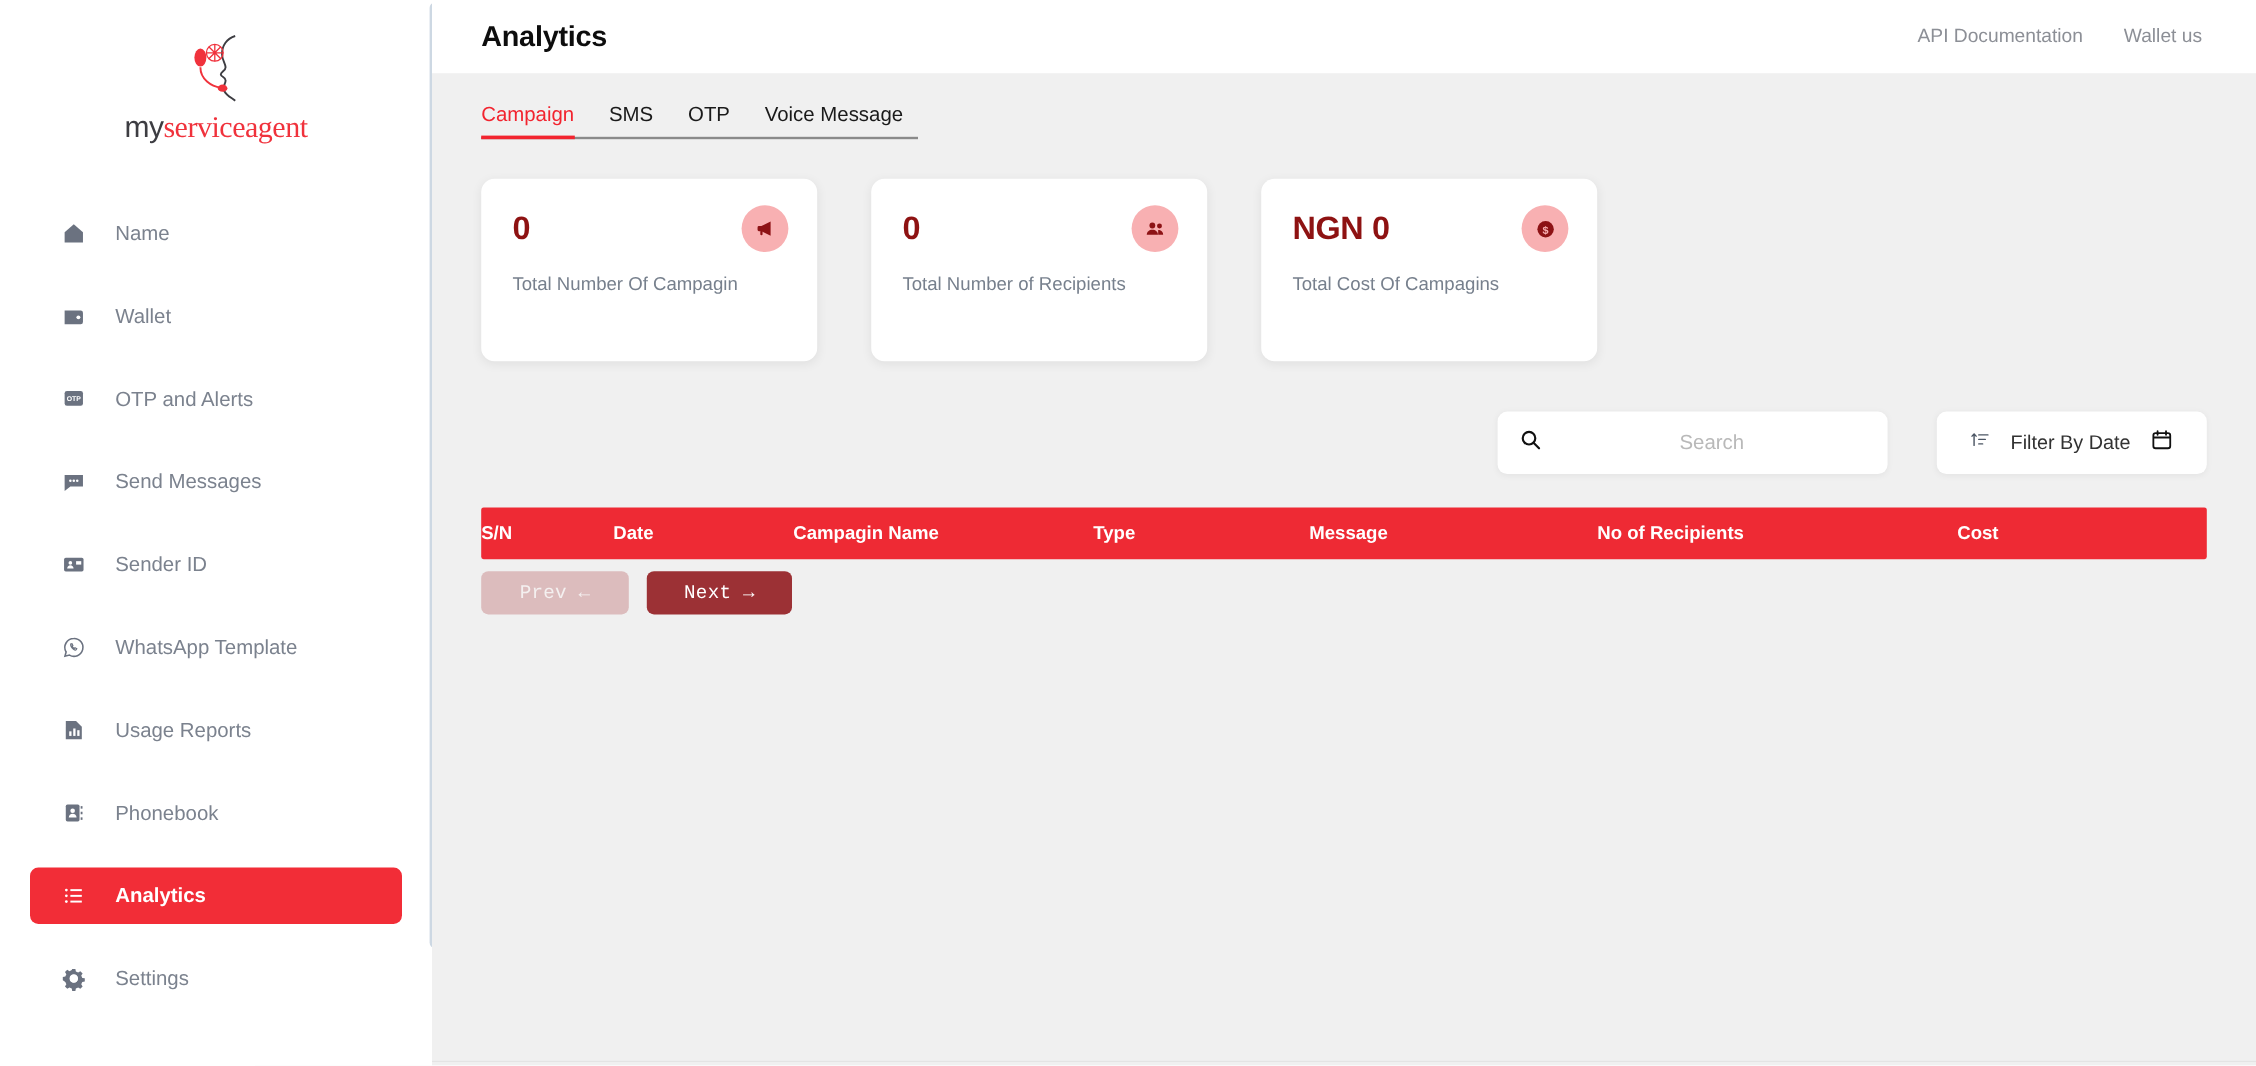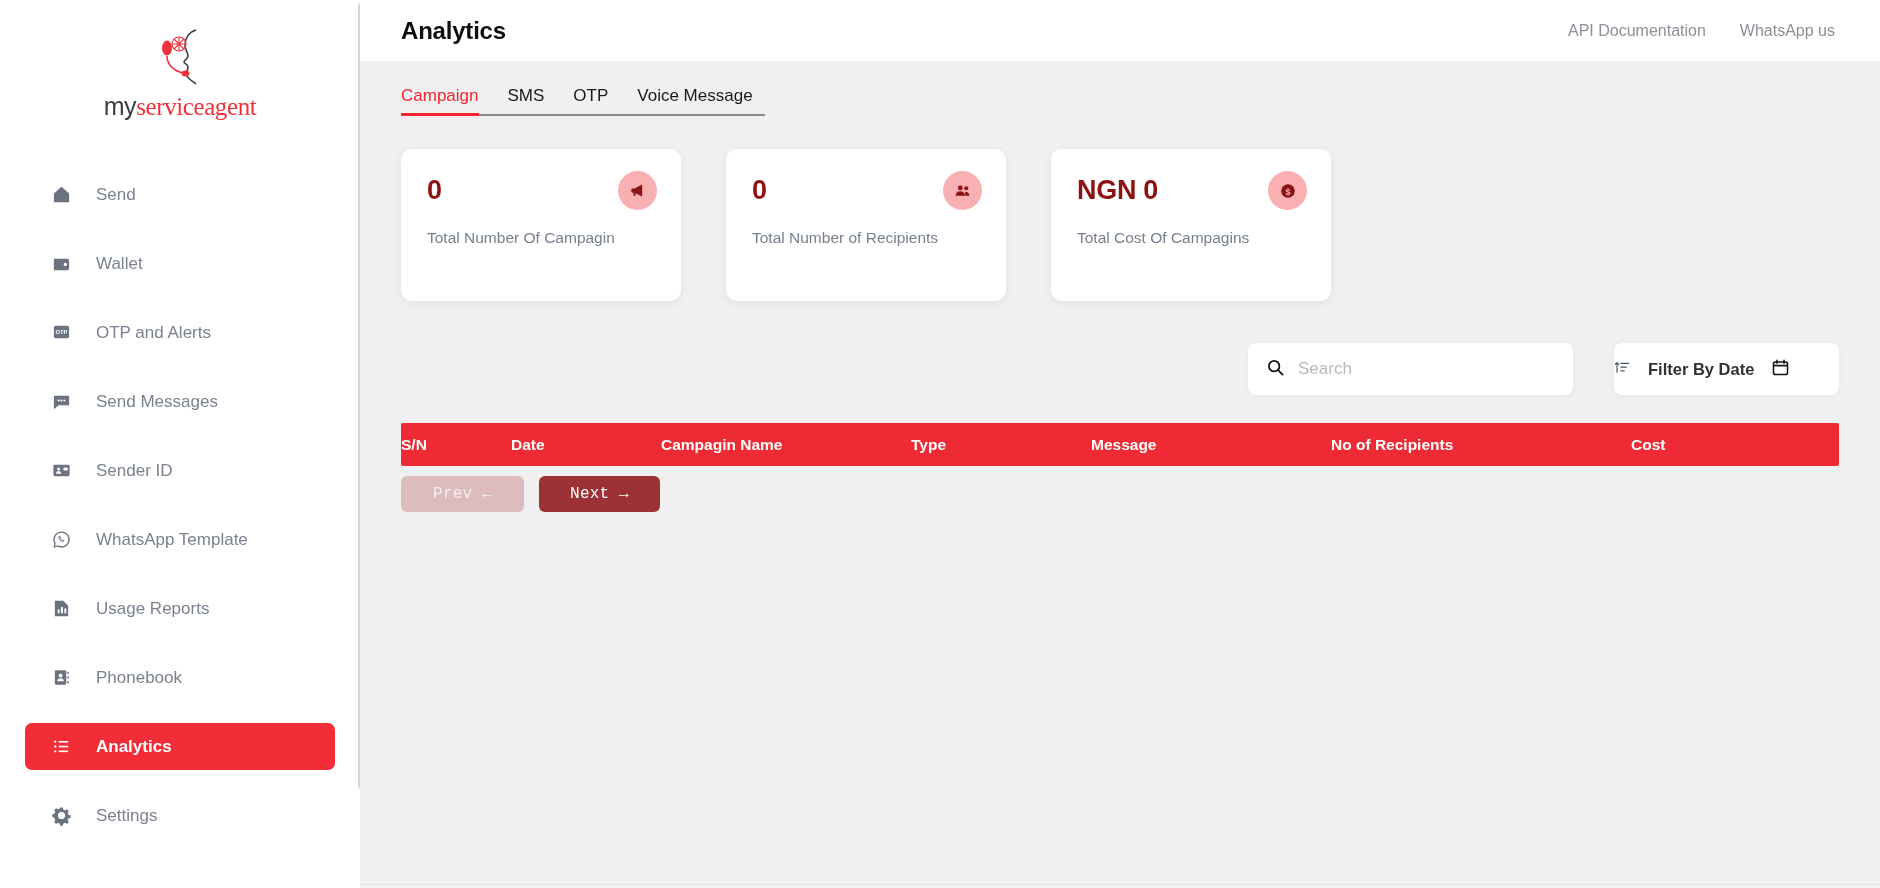--- a/index.html
+++ b/index.html
@@ -109,28 +109,28 @@
   }
   .searchbox {
     width: 325px; height: 52px; background: #ffffff;
     border-radius: 8px; display: flex; align-items: center;
     padding: 0 18px; box-shadow: 0 1px 5px rgba(0,0,0,0.05);
   }
   .search-input {
     border: 0; outline: 0; flex: 1; margin-left: 13px;
     font-size: 17px; color: #ef4444; background: transparent;
     font-family: "Liberation Sans", sans-serif;
+    text-align: center;
   }
   .search-input::placeholder { color: #b9b9b9; }
   .filterbtn {
     width: 225px; height: 52px; background: #ffffff;
     border-radius: 8px; display: flex; align-items: center;
-    justify-content: flex-start; gap: 17px; cursor: pointer;
+    justify-content: center; gap: 17px; cursor: pointer;
     box-shadow: 0 1px 5px rgba(0,0,0,0.05);
-    font-weight: bold;
   }
   .filter-label { font-size: 16.5px; color: #323232; white-space: nowrap; }
 
   
   .table-wrap { margin-top: 28px; }
   .thead {
     background: #ee2a34; height: 43px; border-radius: 2px;
     display: flex; align-items: center;
   }
   .th {
@@ -180,21 +180,21 @@
     </div>
 
     <nav class="nav">
 
       <div class="nav-item">
         <span class="nav-ico">
           <svg viewBox="0 0 22 22" width="21" height="21" fill="currentColor">
             <path d="M11 3 L3 10 v9 h16 v-9 Z"></path>
           </svg>
         </span>
-        <span class="nav-label">Send</span>
+        <span class="nav-label">Name</span>
       </div>
 
       <div class="nav-item">
         <span class="nav-ico">
           <svg viewBox="0 0 22 22" width="21" height="21" fill="currentColor">
             <path d="M3 6 h14 a2 2 0 0 1 2 2 v8 a2 2 0 0 1-2 2 H3 Z"></path>
             <circle cx="15" cy="12" r="1.7" fill="#ffffff"></circle>
           </svg>
         </span>
         <span class="nav-label">Wallet</span>
@@ -299,21 +299,21 @@
     <div class="side-scroll-track"></div>
     <div class="side-scrollbar"></div>
   </aside>
 
   <section class="main">
 
     <header class="topbar">
       <h1 class="page-title">Analytics</h1>
       <div class="top-links">
         <span class="top-link">API Documentation</span>
-        <span class="top-link">WhatsApp us</span>
+        <span class="top-link">Wallet us</span>
       </div>
     </header>
 
     <div class="content">
 
       <div class="tabs">
         <span class="tab active">Campaign</span>
         <span class="tab">SMS</span>
         <span class="tab">OTP</span>
         <span class="tab">Voice Message</span>

